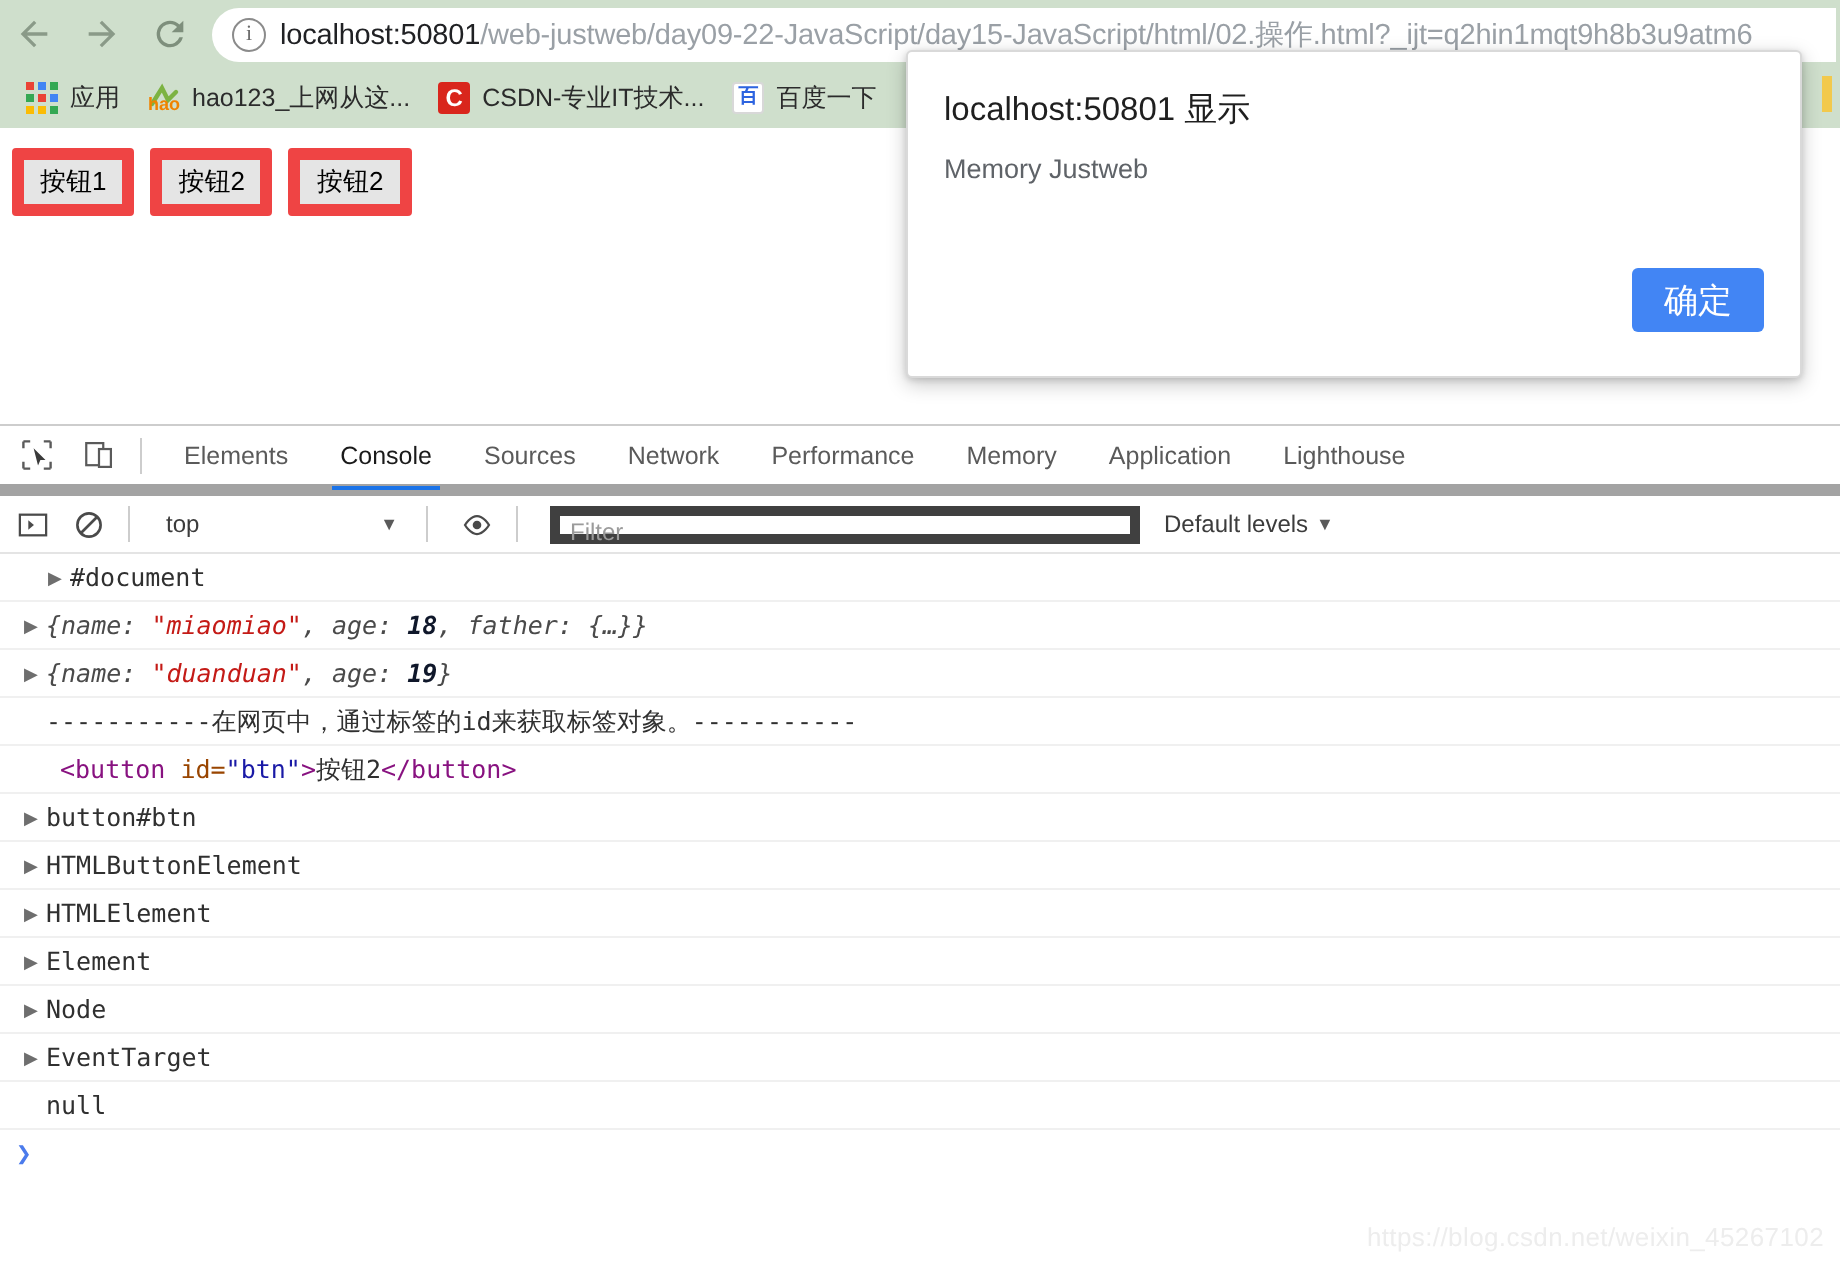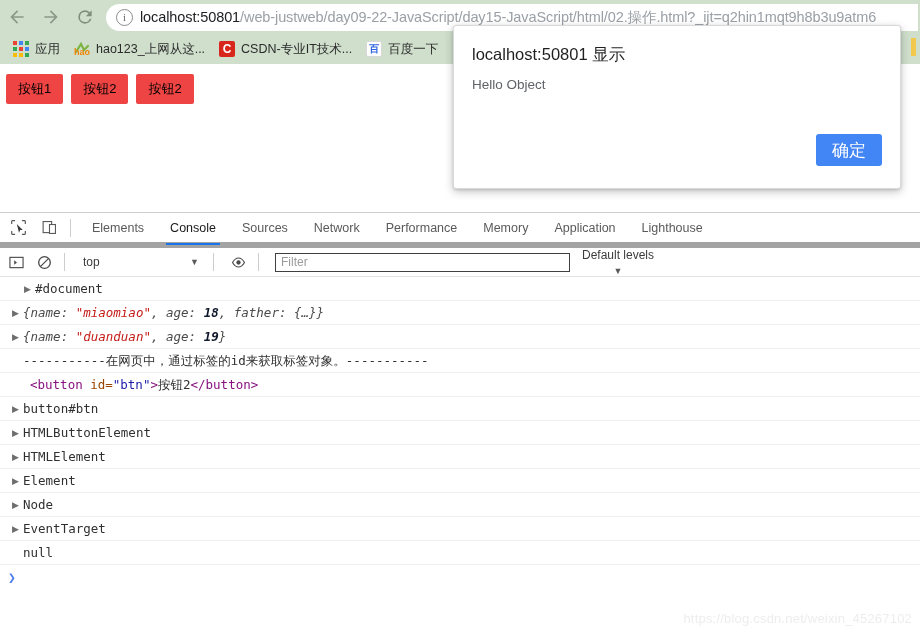--- a/index.html
+++ b/index.html
@@ -110,22 +110,22 @@
     background: #ffffff;
   }
   #page-buttons {
     position: absolute; left: 6px; top: 10px;
     display: flex; gap: 8px;
   }
   .page-btn {
     font-family: "Liberation Sans", sans-serif;
     font-size: 13px;
     color: #000;
-    background: #ef4444;
-    border: 4px solid #ef4444;
+    background: #e5e5e5;
+    border: 6px solid #ef4444;
     border-radius: 2px;
     padding: 3px 8px;
     line-height: 16px;
     cursor: default;
   }
 
   
   #js-dialog {
     position: absolute; left: 453px; top: 25px;
     width: 448px; height: 164px;
@@ -215,33 +215,33 @@
     margin-left: 10px;
     font-size: 12px;
     color: #3c3c3c;
     display: flex; align-items: center; justify-content: space-between;
     padding-right: 6px;
   }
   .caret { font-size: 9px; color: #5a5a5a; }
   #filter-input {
     width: 295px; height: 19px;
     margin-left: 8px;
-    border: 1px solid #404040;
+    border: 5px solid #404040;
     background: #fff;
     font-size: 12px;
     color: #9b9b9b;
     padding: 0 5px;
     line-height: 17px;
     font-family: "Liberation Sans", sans-serif;
   }
   #levels-select {
     margin-left: 12px;
     font-size: 12px;
     color: #3c3c3c;
-    display: flex; align-items: center; gap: 4px; flex-direction: column;
+    display: flex; align-items: center; gap: 4px;
   }
 
   
   #console-rows {
     position: absolute; left: 0; top: 64px;
     width: 920px; height: 356px;
     overflow: hidden;
     font-family: "DejaVu Sans Mono", "Liberation Mono", monospace;
     font-size: 12.5px;
   }
@@ -361,21 +361,21 @@
 <div id="page-viewport">
   <div id="page-buttons">
     <button class="page-btn">按钮1</button>
     <button class="page-btn">按钮2</button>
     <button class="page-btn">按钮2</button>
   </div>
 </div>
 
 <div id="js-dialog">
   <div id="dialog-title">localhost:50801 显示</div>
-  <div id="dialog-message">Hello Object</div>
+  <div id="dialog-message">Memory Justweb</div>
   <button id="dialog-ok-button">确定</button>
 </div>
 
 <div id="devtools">
 
   <div id="devtools-tabbar">
     <div class="dt-tool-icon">
       <svg width="17" height="17" viewBox="0 0 20 20">
         <path d="M2 2h4M2 2v4M18 2h-4M18 2v4M2 18h4M2 18v-4M18 18h-4M18 18v-4" stroke="#5a5a5a" stroke-width="1.4" fill="none"></path>
         <path d="M8 6l7 7h-3l-1.4 3.2z" fill="#3a3a3a"></path>

